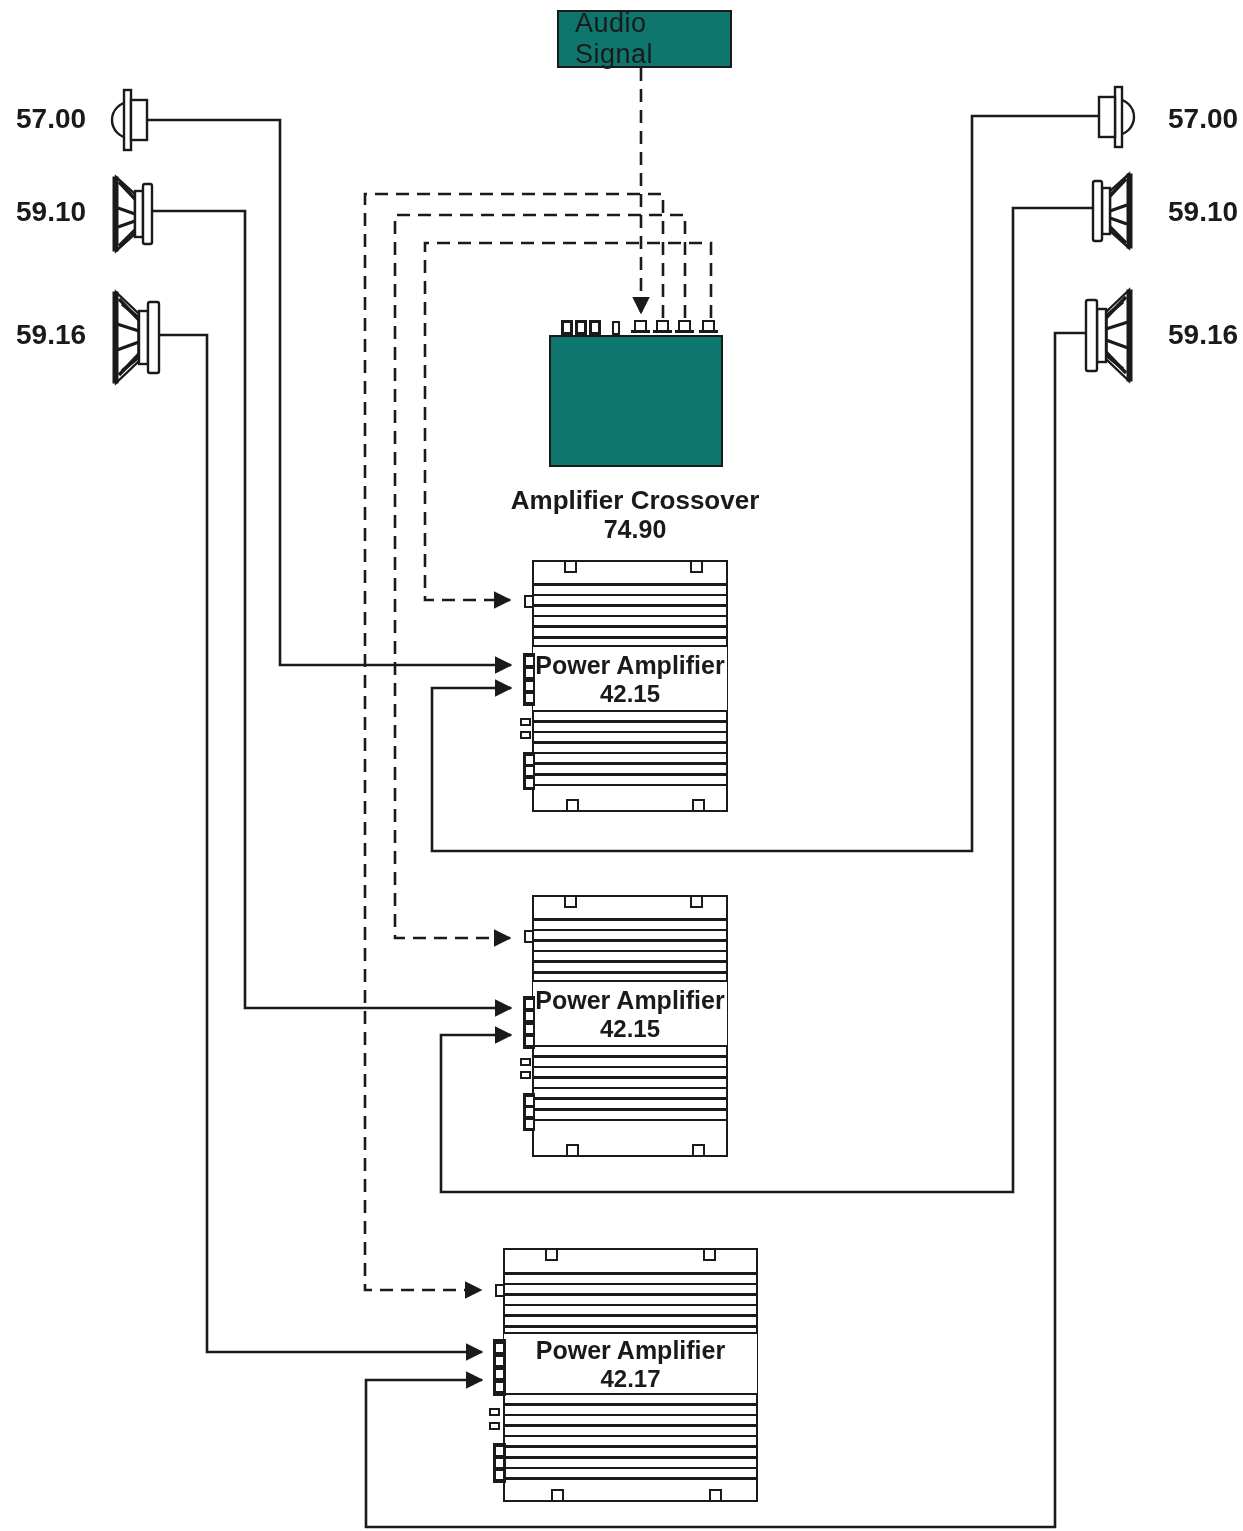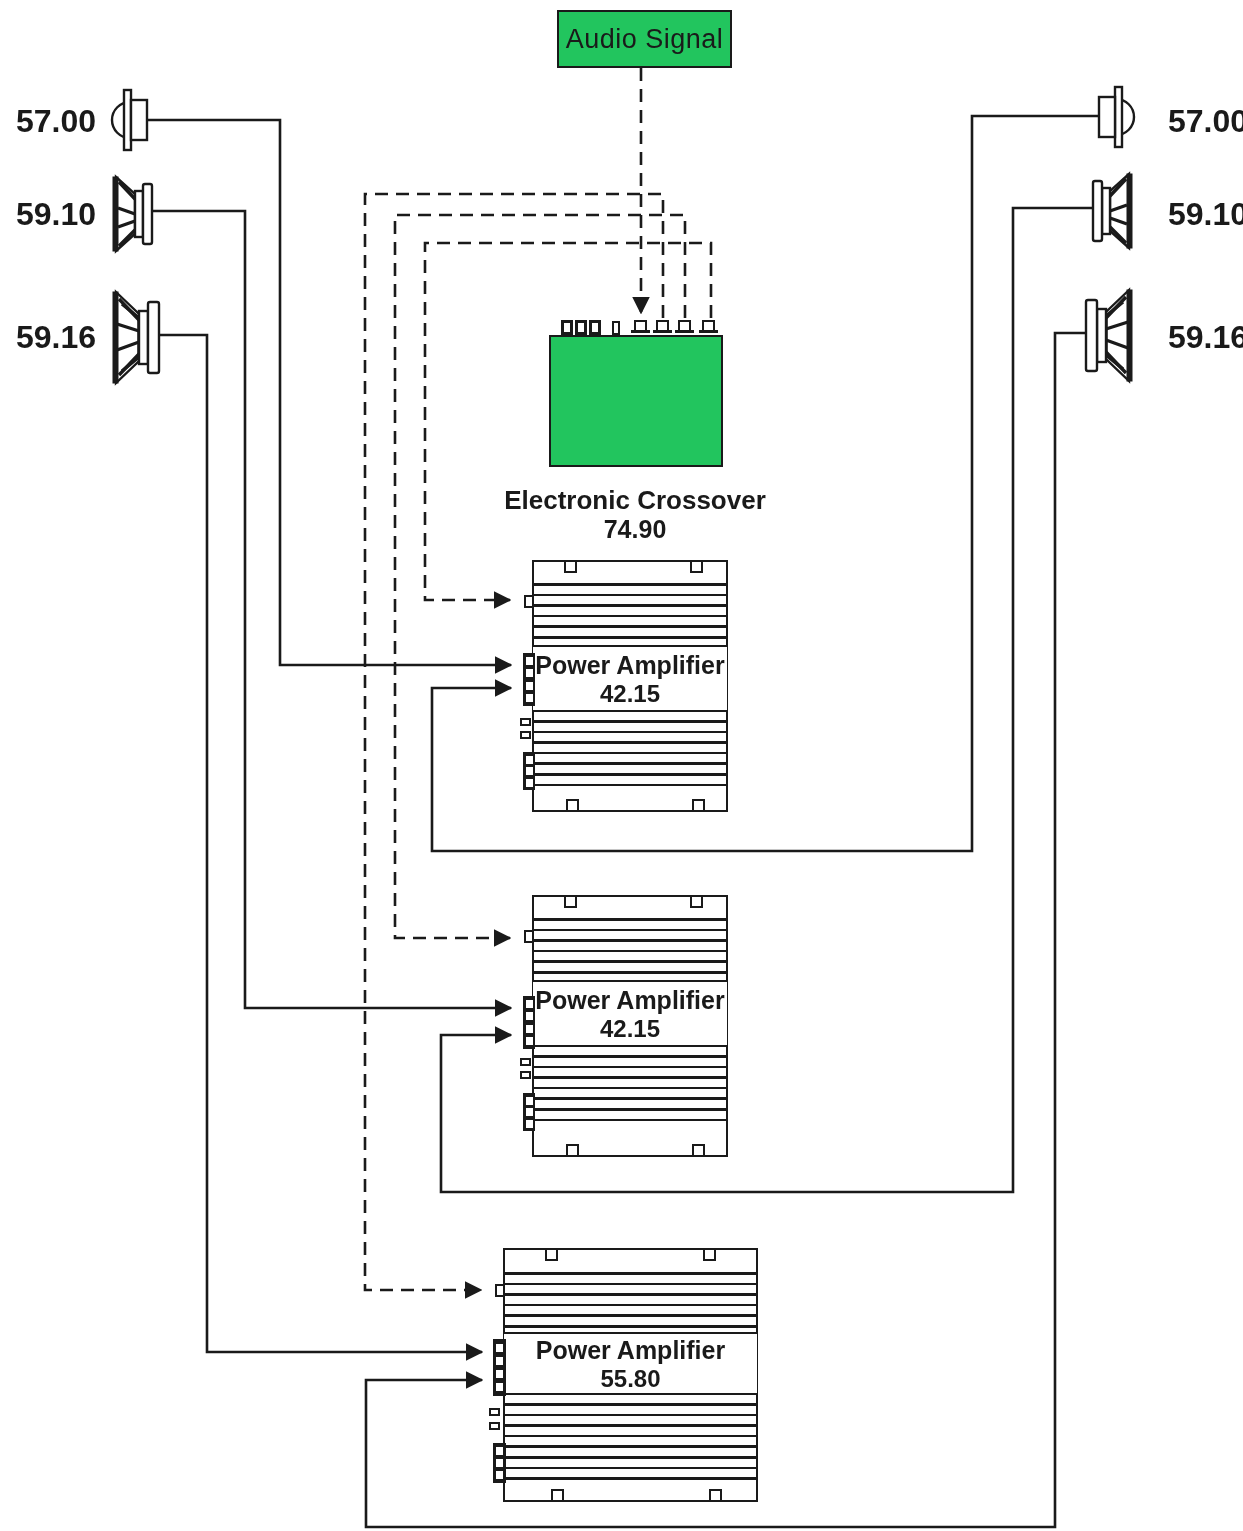--- a/index.html
+++ b/index.html
@@ -8,21 +8,21 @@
   .canvas{
     position:relative; width:1243px; height:1531px; background:#fff;
     font-family:"Liberation Sans","DejaVu Sans",sans-serif; color:var(--line);
     overflow:hidden;
   }
   svg.wires{ position:absolute; left:0; top:0; width:1243px; height:1531px; }
   svg.wires polyline{ fill:none; stroke:var(--line); stroke-width:2.6px; }
   svg.wires polyline.dashed{ stroke-dasharray:13 8; }
 
   
-  .obox{ position:absolute; background:#22c55e; border:2.6px solid var(--line); }
+  .obox{ position:absolute; background:#0f766e; border:2.6px solid var(--line);padding-left:16px; }
   .audio-box{ left:557px; top:10px; width:175px; height:58px;
     display:flex; align-items:center; justify-content:center;
     font-size:27px; font-weight:400; letter-spacing:.5px; }
   .xover-box{ left:549px; top:335px; width:174px; height:132px; }
   .xover-caption{ position:absolute; left:470px; top:486px; width:330px;
     text-align:center; font-weight:bold; line-height:29px; }
   .xover-caption .nm{ font-size:26px; }
   .xover-caption .cd{ font-size:25px; }
 
   
@@ -53,21 +53,21 @@
   
   .term{ position:absolute; width:10px; height:13px; background:#fff;
     border:2.6px solid var(--line); }
   .blk{ position:absolute; background:var(--line); display:flex; flex-direction:column;
     justify-content:space-evenly; align-items:center; }
   .blk i{ display:block; width:7px; height:8px; background:#fff; }
   .scr{ position:absolute; width:11px; height:8px; background:#fff;
     border:2.2px solid var(--line); }
 
   
-  .spk-label{ position:absolute; font-size:32px; font-weight:bold;text-align:right; }
+  .spk-label{ position:absolute; font-size:28px; font-weight:bold;text-align:right; }
   svg.spk{ position:absolute; overflow:visible; }
   .sline{ fill:#fff; stroke:var(--line); stroke-width:2.4px; }
   .sdark{ fill:var(--line); stroke:var(--line); stroke-width:1px; }
   .sspoke{ fill:none; stroke:var(--line); stroke-width:3.4px; }
 </style>
 </head>
 <body style="background: rgb(255, 255, 255);">
 
 <div class="canvas">
 
@@ -125,21 +125,21 @@
       <i></i>
       <i></i>
       <i></i>
     </div>
   <div class="xmini"></div>
   <div class="rca" style="left:634px"></div>
   <div class="rca" style="left:656px"></div>
   <div class="rca" style="left:678px"></div>
   <div class="rca" style="left:702px"></div>
   <div class="xover-caption">
-    <div class="nm">Electronic Crossover</div>
+    <div class="nm">Amplifier Crossover</div>
     <div class="cd">74.90</div>
   </div>
 
   <div class="amp" style="left:532px; top:560px; width:196px; height:252px;">
     <div class="notch top" style="left:30px"></div>
     <div class="notch top" style="left:156px"></div>
     <div class="fins" style="top:13px; height:68px;"></div>
     <div class="band" style="top:83px; height:67px;">
       <div class="nm">Power Amplifier</div>
       <div class="cd">42.15</div>
@@ -189,21 +189,21 @@
         <i></i>
       </div>
   </div>
 
   <div class="amp" style="left:503px; top:1248px; width:255px; height:254px;">
     <div class="notch top" style="left:40px"></div>
     <div class="notch top" style="left:198px"></div>
     <div class="fins" style="top:14px; height:66px;"></div>
     <div class="band" style="top:82px; height:63px;">
       <div class="nm">Power Amplifier</div>
-      <div class="cd">55.80</div>
+      <div class="cd">42.17</div>
     </div>
     <div class="fins" style="top:145px; height:85px;"></div>
     <div class="notch bot" style="left:46px"></div>
     <div class="notch bot" style="left:204px"></div>
     <div class="term" style="left:-10px; top:34px;"></div>
     <div class="blk" style="left:-12px; top:89px; width:13px; height:57px;">
         <i></i>
         <i></i>
         <i></i>
         <i></i>

